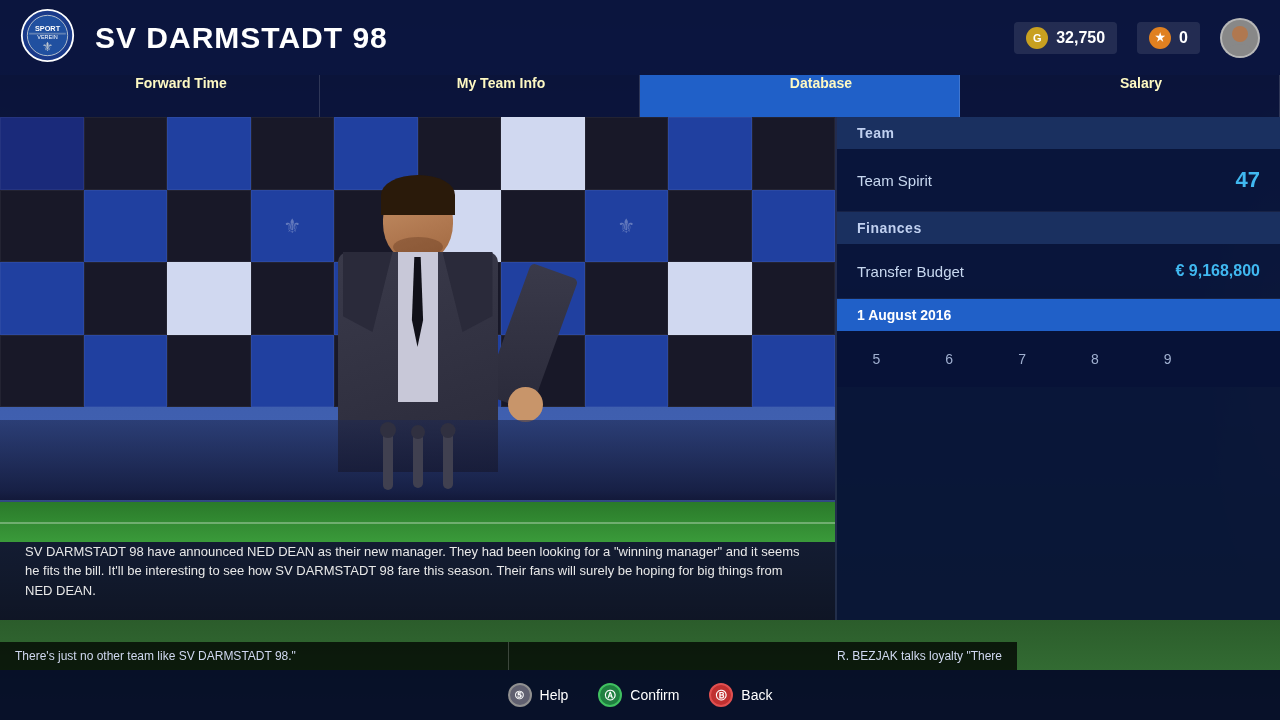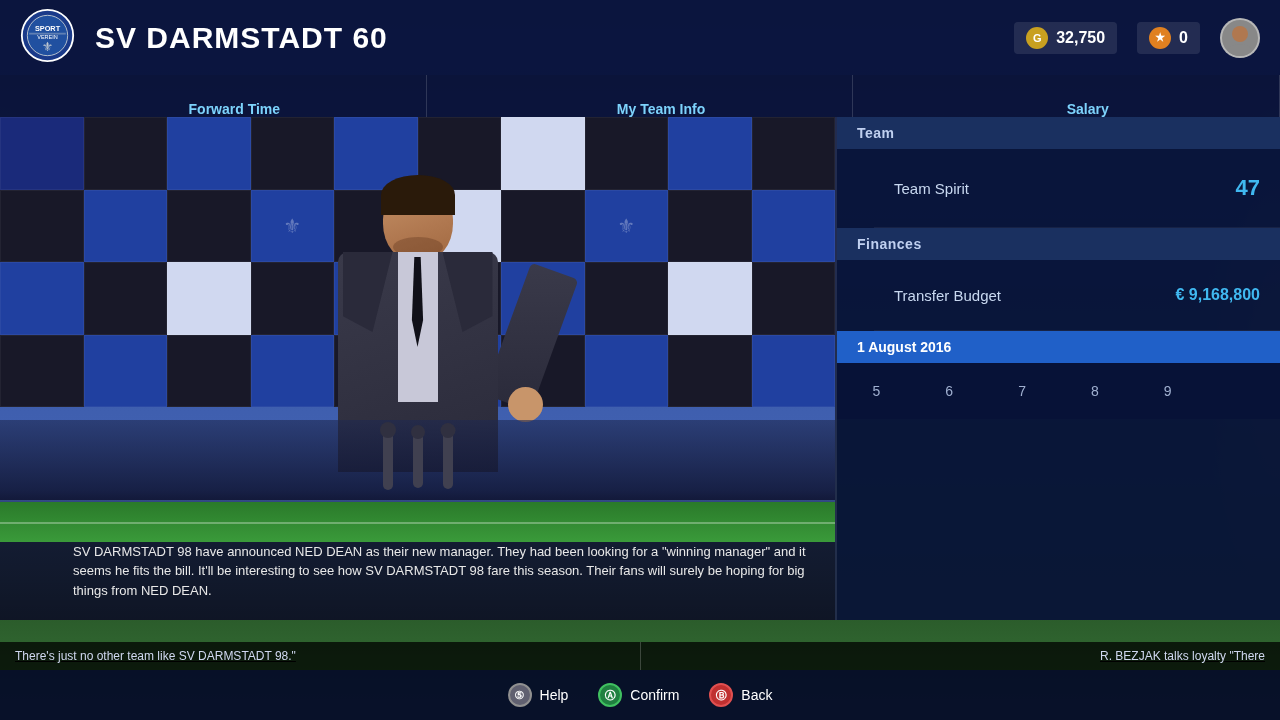--- a/index.html
+++ b/index.html
@@ -123,23 +123,23 @@
       width: 1280px;
       height: 42px;
       display: flex;
       z-index: 10;
       background: rgba(8,15,50,0.85);
     }
 
     .nav-tab {
       flex: 1;
       display: flex;
-      align-items: flex-end;
+      align-items: flex-start;
       justify-content: center;
-      color: #7dd3fc;
+      color: #fef9c3;
       font-size: 14px;
       font-weight: bold;
       cursor: pointer;
       border-right: 1px solid rgba(255,255,255,0.15);
       position: relative;
       padding-left: 43px;
     }
 
     .nav-tab.active {
       background: #2060c8;
@@ -207,21 +207,20 @@
       color: #f0c040;
       font-size: 18px;
       font-weight: bold;
       margin-bottom: 10px;
     }
 
     .news-body {
       color: #e8e8e8;
       font-size: 13px;
       line-height: 1.5;
-      margin-left: 48px;
     }
 
     
     .right-panel {
       width: 445px;
       height: 503px;
       background: rgba(8, 18, 55, 0.93);
       border-left: 2px solid rgba(255,255,255,0.1);
       overflow: hidden;
     }
@@ -232,23 +231,22 @@
       color: #c0d0f0;
       font-size: 14px;
       font-weight: bold;
       letter-spacing: 0.5px;
     }
 
     .stat-row {
       display: flex;
       align-items: center;
       justify-content: space-between;
-      padding: 26px 20px;
+      padding: 18px 20px;
       border-bottom: 1px solid rgba(255,255,255,0.06);
-      margin-left: 37px;
     }
 
     .stat-label {
       color: #c8d8f0;
       font-size: 15px;
     }
 
     .stat-value {
       color: #40b8f0;
       font-size: 22px;
@@ -307,28 +305,27 @@
       align-items: center;
       justify-content: center;
       font-size: 16px;
     }
 
     
     .bottom-ticker {
       position: absolute;
       bottom: 50px;
       left: 0;
-      width: 1280px;
+      width: 1017px;
       height: 28px;
       background: rgba(0,0,0,0.75);
       z-index: 10;
       display: flex;
       align-items: center;
       overflow: hidden;
-      text-decoration: underline;
     }
 
     .ticker-left {
       color: #d0d8f0;
       font-size: 12px;
       padding: 0 15px;
       white-space: nowrap;
       flex: 1;
     }
 
@@ -496,21 +493,21 @@
       <circle cx="30" cy="30" r="28" fill="#1a3a8a" stroke="#ffffff" stroke-width="2"></circle>
       <circle cx="30" cy="30" r="22" fill="#2050a0" stroke="#c0c8d0" stroke-width="1"></circle>
       <text x="30" y="25" text-anchor="middle" fill="white" font-size="8" font-weight="bold">SPORT</text>
       <text x="30" y="34" text-anchor="middle" fill="white" font-size="6">VEREIN</text>
 
       <text x="30" y="47" text-anchor="middle" fill="#c0c8d0" font-size="14">⚜</text>
       <rect x="10" y="27" width="40" height="2" fill="#c0c8d0" opacity="0.4"></rect>
     </svg>
   </div>
 
-  <span class="club-name">SV DARMSTADT 60</span>
+  <span class="club-name">SV DARMSTADT 98</span>
 
   <div class="header-right">
 
     <div class="currency-block">
       <div class="currency-icon gold">
         <span>G</span>
       </div>
       <span class="currency-amount">32,750</span>
     </div>
 
@@ -528,20 +525,23 @@
   </div>
 </div>
 
 <div class="nav-tabs">
   <div class="nav-tab">
     <span>Forward Time</span>
   </div>
   <div class="nav-tab">
     <span>My Team Info</span>
   </div>
+  <div class="nav-tab active">
+    <span>Database</span>
+  </div>
   <div class="nav-tab">
     <span>Salary</span>
   </div>
 </div>
 
 <div class="main-content">
 
   <div class="left-panel">
     <div class="press-bg"></div>
 

